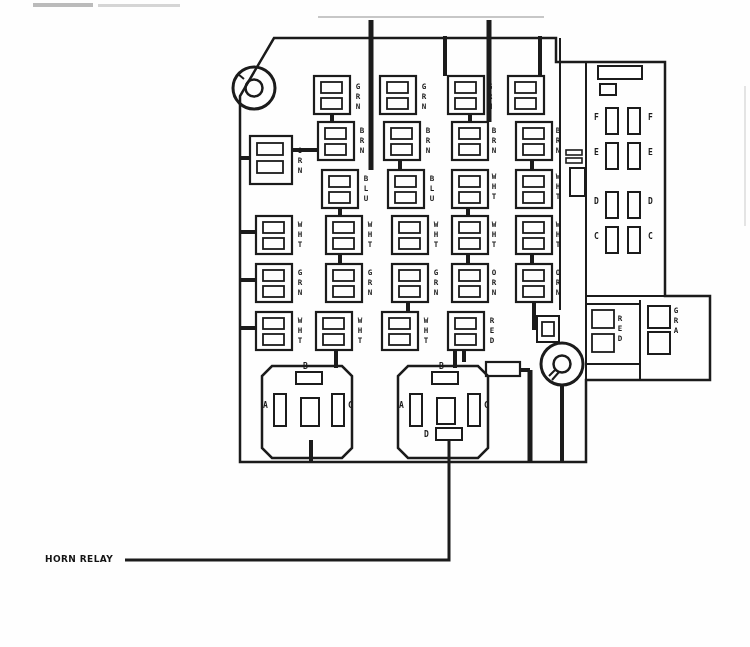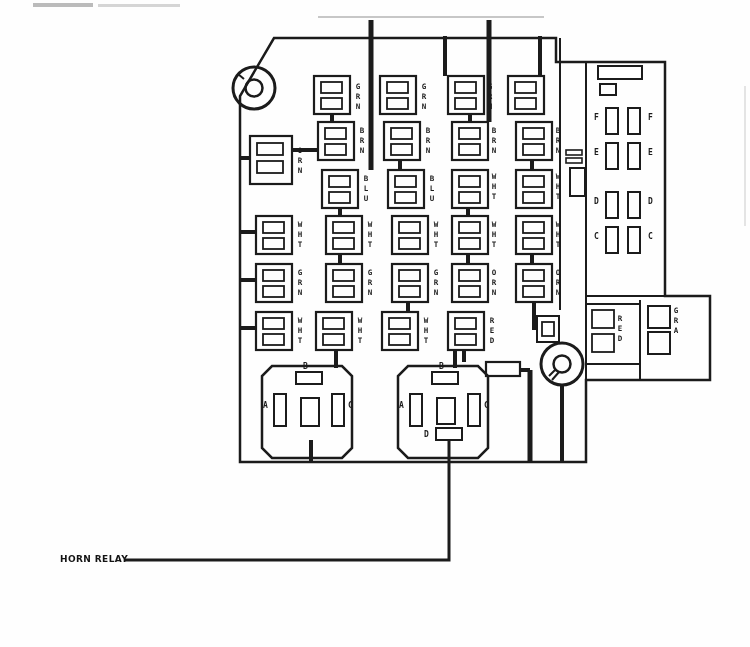--- a/index.html
+++ b/index.html
@@ -211,15 +211,15 @@
   <div class="letter" style="left:648px;top:233px">C</div>
 
   <div class="letter" style="left:303px;top:363px">B</div>
   <div class="letter" style="left:263px;top:402px">A</div>
   <div class="letter" style="left:348px;top:402px">C</div>
   <div class="letter" style="left:439px;top:363px">B</div>
   <div class="letter" style="left:399px;top:402px">A</div>
   <div class="letter" style="left:484px;top:402px">C</div>
   <div class="letter" style="left:424px;top:431px">D</div>
 
-  <div class="hlabel" style="left:60px;top:555px">HORN RELAY</div>
+  <div class="hlabel" style="left:45px;top:555px">HORN RELAY</div>
 
 </div>
 
 </body></html>

